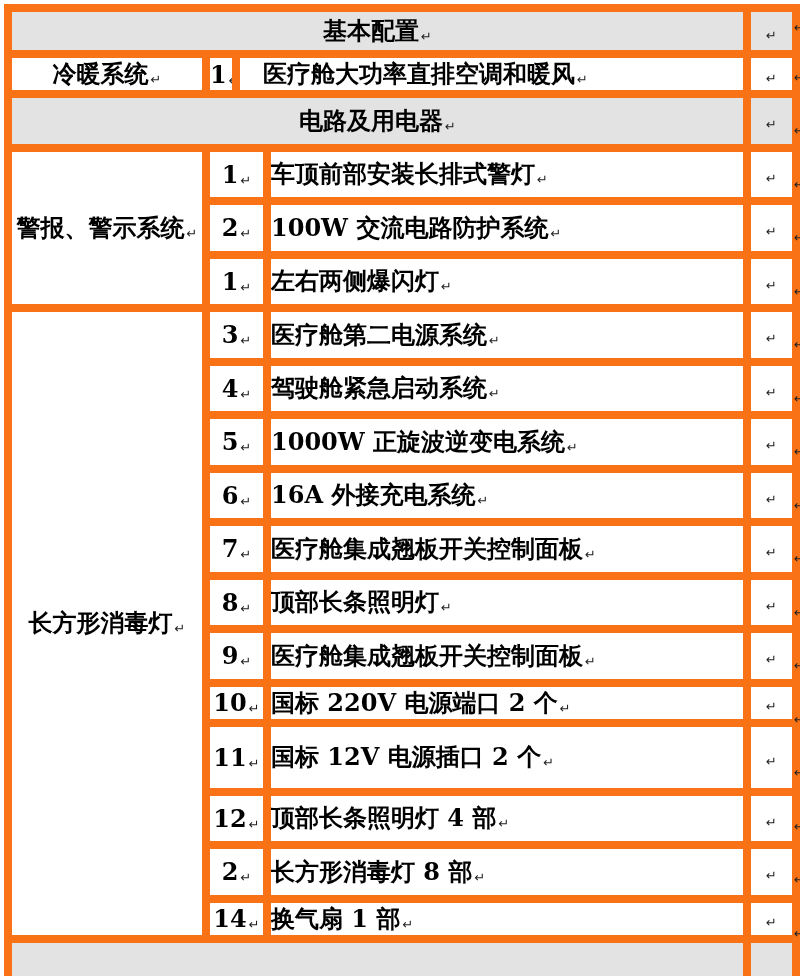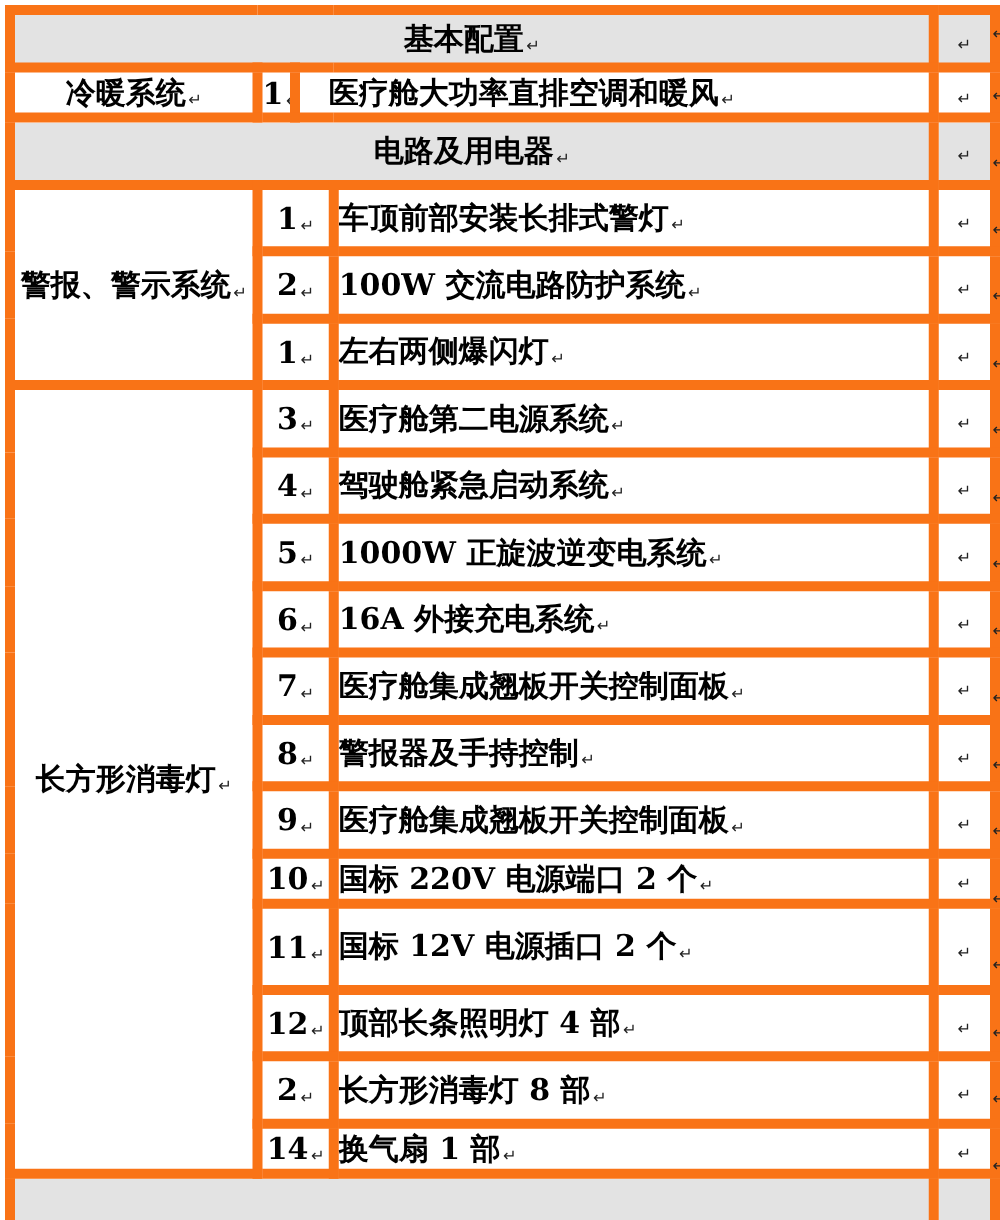--- a/index.html
+++ b/index.html
@@ -125,21 +125,21 @@
           <td class="desc-cell"><span>16A 外接充电系统</span><span class="pmark">↵</span></td>
           <td class="eol-cell"><span class="pmark">↵</span></td>
         </tr>
         <tr style="height: 53.5px;">
           <td class="num-cell" colspan="2"><span>7</span><span class="pmark">↵</span></td>
           <td class="desc-cell"><span>医疗舱集成翘板开关控制面板</span><span class="pmark">↵</span></td>
           <td class="eol-cell"><span class="pmark">↵</span></td>
         </tr>
         <tr style="height: 53.5px;">
           <td class="num-cell" colspan="2"><span>8</span><span class="pmark">↵</span></td>
-          <td class="desc-cell"><span>警报器及手持控制</span><span class="pmark">↵</span></td>
+          <td class="desc-cell"><span>顶部长条照明灯</span><span class="pmark">↵</span></td>
           <td class="eol-cell"><span class="pmark">↵</span></td>
         </tr>
         <tr style="height: 53.5px;">
           <td class="num-cell" colspan="2"><span>9</span><span class="pmark">↵</span></td>
           <td class="desc-cell"><span>医疗舱集成翘板开关控制面板</span><span class="pmark">↵</span></td>
           <td class="eol-cell"><span class="pmark">↵</span></td>
         </tr>
         <tr style="height: 38px;">
           <td class="num-cell" colspan="2"><span>10</span><span class="pmark">↵</span></td>
           <td class="desc-cell"><span>国标 220V 电源端口 2 个</span><span class="pmark">↵</span></td>

